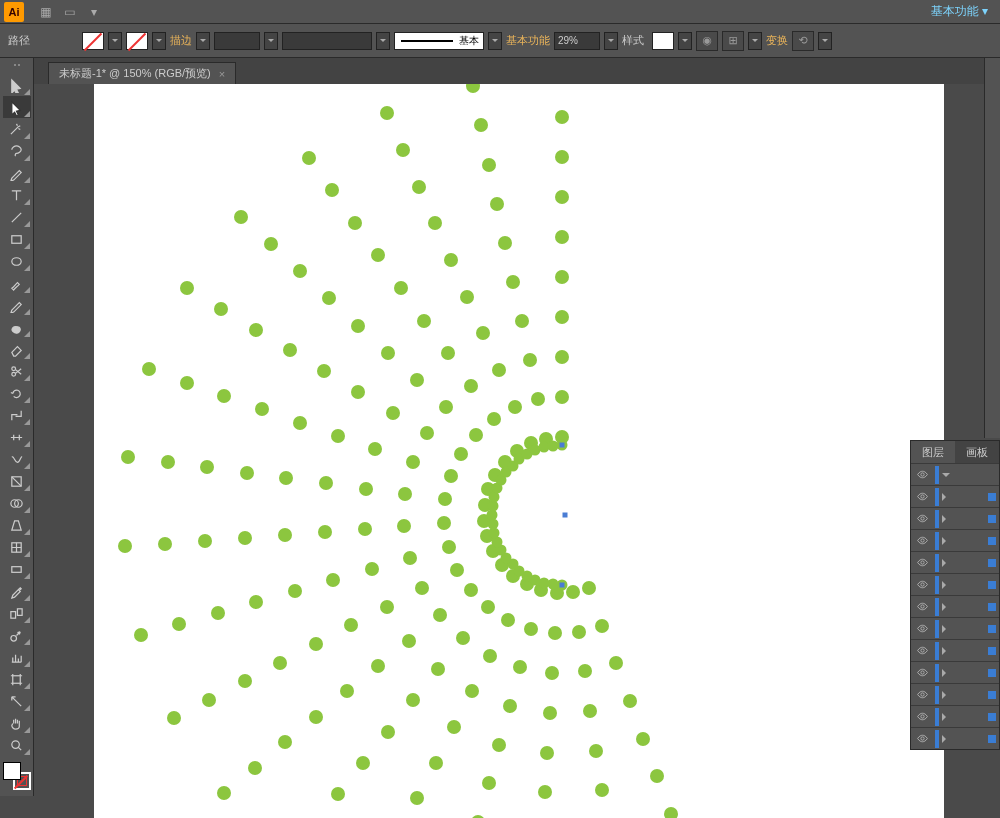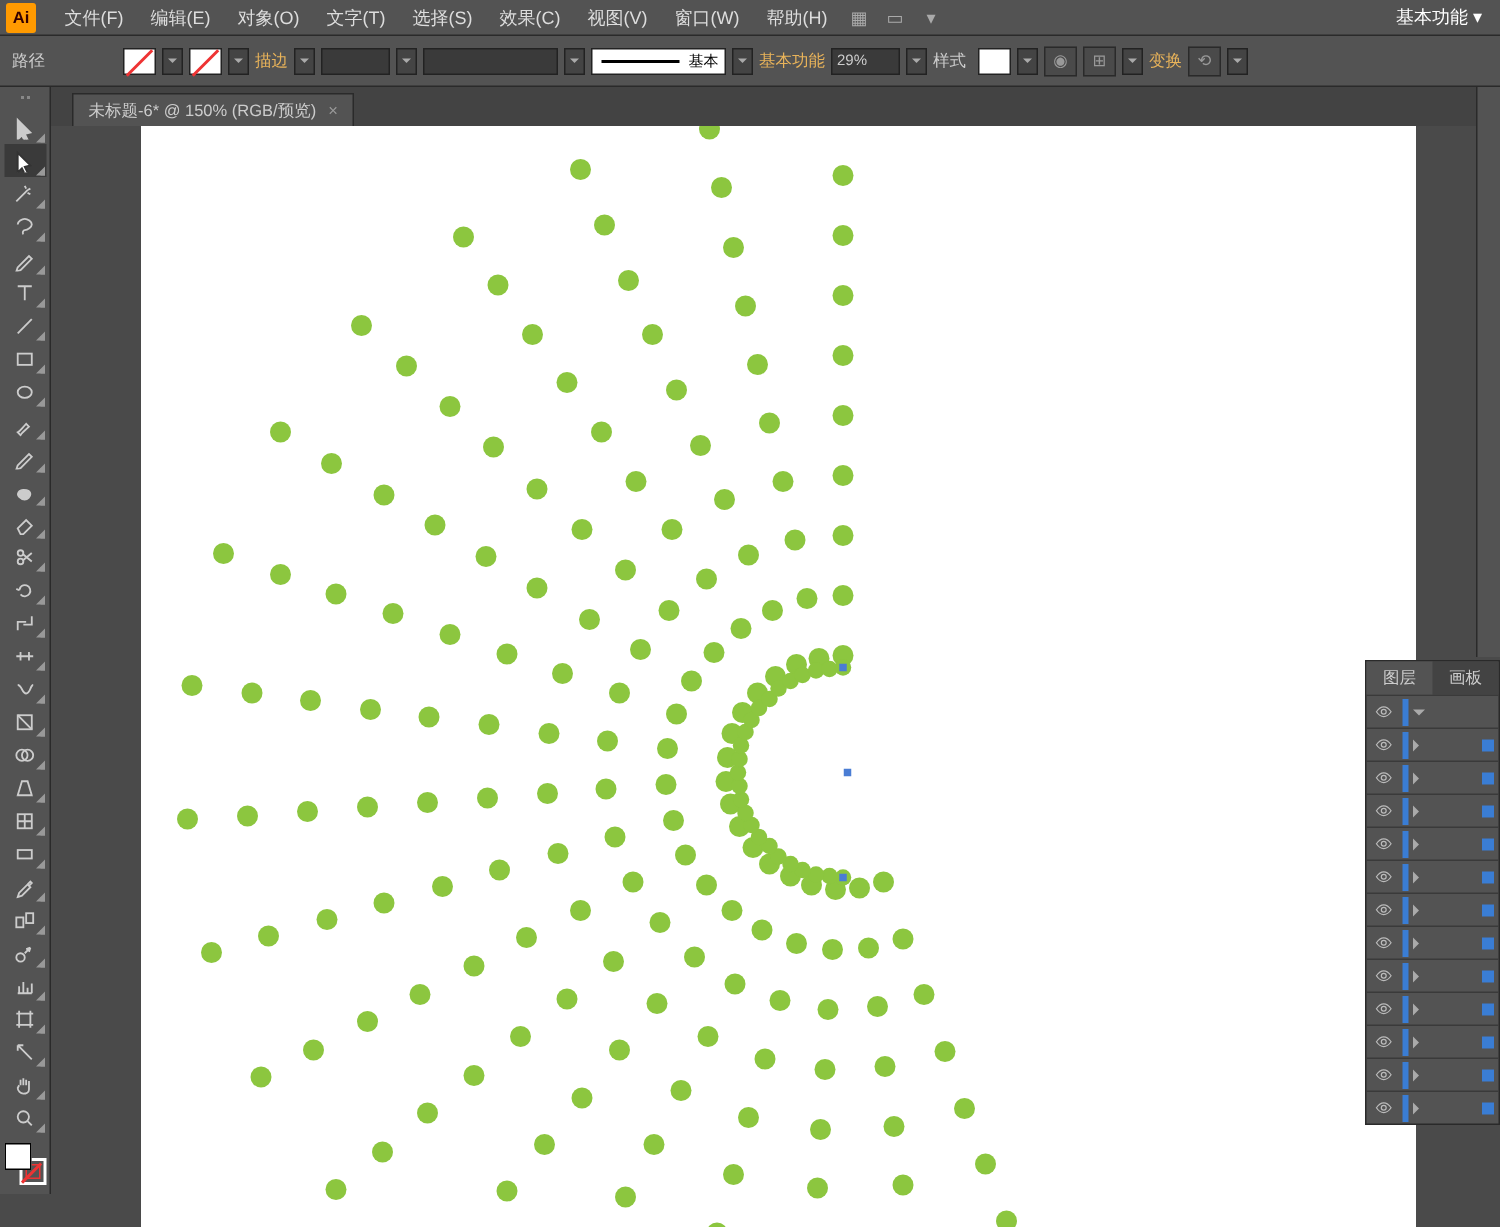--- a/index.html
+++ b/index.html
@@ -2,21 +2,21 @@
 <html><head>
 <meta charset="utf-8">
 <style>
 * { margin:0; padding:0; box-sizing:border-box; font-family:"Microsoft YaHei",Arial,sans-serif; }
 body { background:#4a4a4a; width:1000px; height:818px; overflow:hidden; font-size:12px; color:#ccc; }
 
 #menubar { height:24px; background:#535353; display:flex; align-items:center; padding:0 4px; border-bottom:1px solid #2a2a2a;}
 #ai-logo { width:20px; height:20px; background:#ff9a00; color:#300; font-weight:bold; font-size:11px; display:flex;align-items:center;justify-content:center; margin-right:10px; border-radius:2px;}
 .menu-item { padding:0 9px; height:24px; line-height:24px; color:#ddd; cursor:default; font-size:12px;}
 .menu-spacer{flex:1;}
-.menu-right{padding:0 8px; color:#ffffff; font-size:12px;}
+.menu-right{padding:0 8px; color:#7dd3fc; font-size:12px;}
 .menu-icon{width:24px;height:20px;display:flex;align-items:center;justify-content:center;color:#aaa;}
 
 #optbar{height:34px;background:#535353;border-bottom:1px solid #2a2a2a;display:flex;align-items:center;padding:0 8px;gap:4px;}
 .opt-label{color:#e8b35a;font-size:11px;}
 .opt-text{color:#ccc;font-size:11px;margin-right:4px;}
 .swatch{width:22px;height:18px;border:1px solid #222;background:#fff;position:relative;}
 .swatch.none::before{content:"";position:absolute;width:120%;height:2px;background:#e33;top:50%;left:-10%;transform:rotate(-45deg);}
 .dd{width:14px;height:18px;background:#444;border:1px solid #222;display:flex;align-items:center;justify-content:center;}
 .dd::after{content:"";border:3px solid transparent;border-top-color:#aaa;margin-top:3px;}
 .num-field{width:46px;height:18px;background:#3a3a3a;border:1px solid #222;color:#ccc;font-size:10px;padding:0 3px;line-height:16px;}
@@ -61,31 +61,20 @@
 .disc-tri.open{border-left-color:transparent;border-top-color:#aaa;margin-top:4px;}
 .layer-color{width:4px;height:18px;background:#3a7dd4;}
 .sel-ind{width:8px;height:8px;background:#3a7dd4;margin-left:auto;margin-right:3px;}
 #panel-collapse{position:absolute;right:0;top:58px;width:16px;height:380px;background:#535353;border-left:1px solid #2a2a2a;}
 </style>
 </head>
 <body>
 
 <div id="menubar">
   <div id="ai-logo">Ai</div>
-  <div id="menu-items" style="display: flex;">
-      <div class="menu-item">文件(F)</div>
-      <div class="menu-item">编辑(E)</div>
-      <div class="menu-item">对象(O)</div>
-      <div class="menu-item">文字(T)</div>
-      <div class="menu-item">选择(S)</div>
-      <div class="menu-item">效果(C)</div>
-      <div class="menu-item">视图(V)</div>
-      <div class="menu-item">窗口(W)</div>
-      <div class="menu-item">帮助(H)</div>
-    </div>
   <div class="menu-icon">▦</div>
   <div class="menu-icon">▭</div>
   <div class="menu-icon">▾</div>
   <div class="menu-spacer"></div>
   <div class="menu-right"><span>基本功能</span> ▾</div>
 </div>
 
 <div id="optbar">
   <span class="opt-text">路径</span>
   <div style="width:40px"></div>
@@ -112,21 +101,21 @@
   <div class="icon-btn">◉</div>
   <div class="icon-btn">⊞</div>
     <div class="dd"></div>
   <span class="opt-label">变换</span>
   <div class="icon-btn">⟲</div>
     <div class="dd"></div>
 </div>
 
 <div id="tabbar">
   <div class="doc-tab">
-    <span>未标题-6* @ 150% (RGB/预览)</span>
+    <span>未标题-1* @ 150% (RGB/预览)</span>
     <span class="tab-close">×</span>
   </div>
 </div>
 
 <div id="tools">
     <div style="height: 8px; margin-bottom: 2px; display: flex; justify-content: center; gap: 2px;">
       <div style="width:2px;height:2px;background:#888"></div>
       <div style="width:2px;height:2px;background:#888"></div>
     </div>
     <div class="tool">

